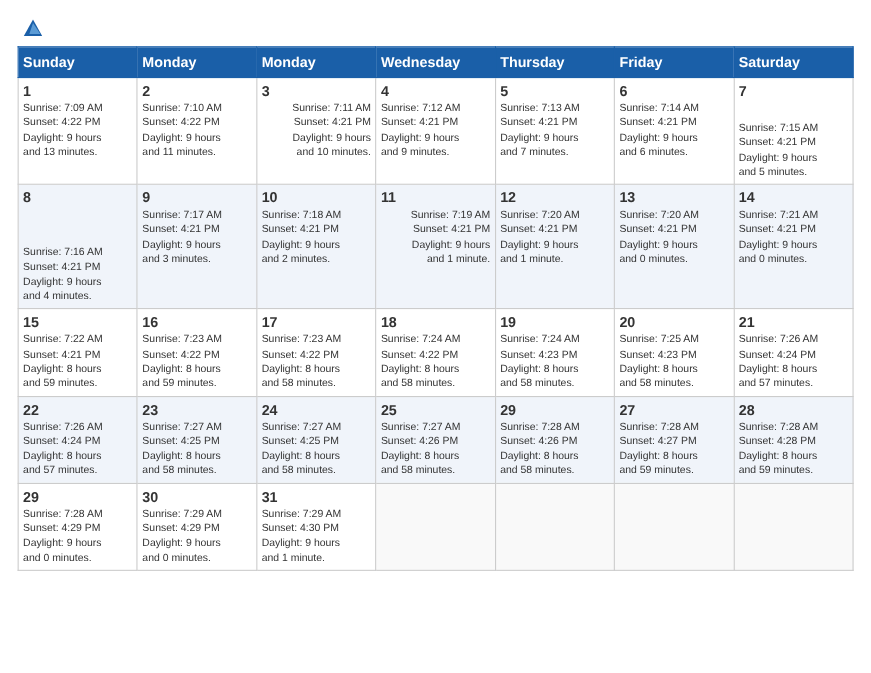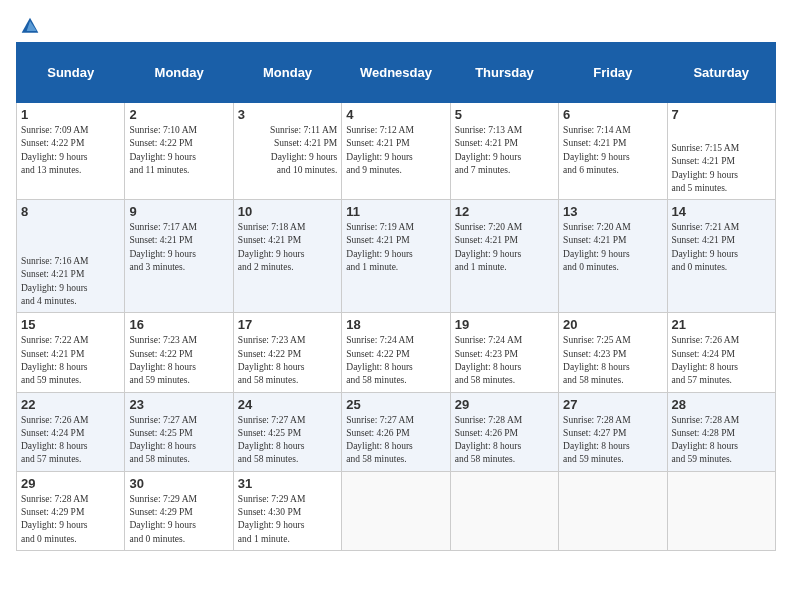--- a/index.html
+++ b/index.html
@@ -55,22 +55,22 @@
     }
     .calendar {
       width: 100%;
       border-collapse: collapse;
     }
     .calendar th {
       background: #1a5fa8;
       color: #fff;
       font-size: 13px;
       font-weight: bold;
-      padding: 22px 4px;
-      text-align: center;
+      padding: 6px 4px;
+      text-align: left;
       border: 1px solid #1a5fa8;
     }
     .calendar td {
       border: 1px solid #ccc;
       vertical-align: top;
       padding: 4px 4px;
       font-size: 10px;
       color: #333;
       width: calc(100% / 7);
       min-height: 80px;
@@ -85,21 +85,20 @@
     .day-number {
       font-size: 13px;
       font-weight: bold;
       display: block;
       margin-bottom: 2px;
     }
     .day-info {
       font-size: 9.5px;
       line-height: 1.4;
       color: #333;
-      font-family: Liberation Serif, serif;
     }
     .empty-cell {
       background: #f9f9f9 !important;
     }
   </style>
 </head>
 <body>
 
 <div class="header">
   <div class="logo">
@@ -199,21 +198,21 @@
         </td>
         <td>
           <span class="day-number">10</span>
           <div class="day-info" style="white-space: pre-line;">Sunrise: 7:18 AM
 Sunset: 4:21 PM
 Daylight: 9 hours
 and 2 minutes.</div>
         </td>
         <td>
           <span class="day-number">11</span>
-          <div class="day-info" style="white-space: pre-line;">Sunrise: 7:19 AM
+          <div class="day-info" style="white-space: pre-line; text-align: right;">Sunrise: 7:19 AM
 Sunset: 4:21 PM
 Daylight: 9 hours
 and 1 minute.</div>
         </td>
         <td>
           <span class="day-number">12</span>
           <div class="day-info" style="white-space: pre-line;">Sunrise: 7:20 AM
 Sunset: 4:21 PM
 Daylight: 9 hours
 and 1 minute.</div>

